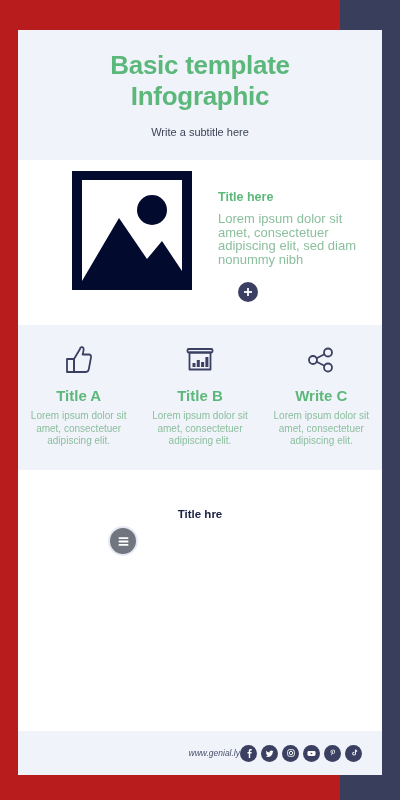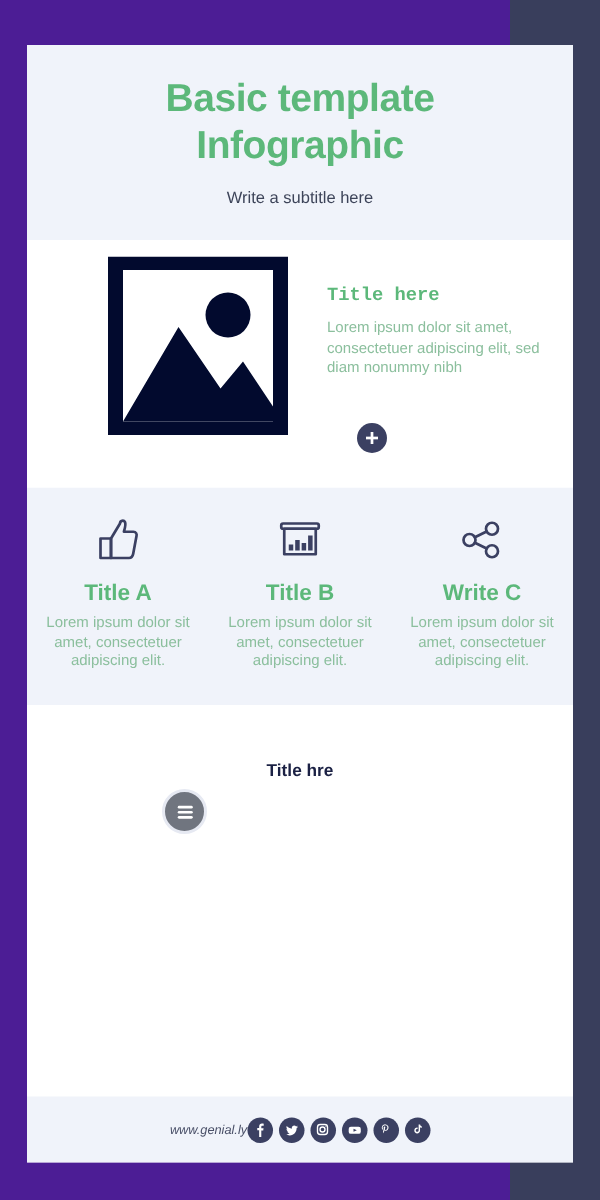--- a/index.html
+++ b/index.html
@@ -12,21 +12,21 @@
     background: #393e5c;
     font-family: "Liberation Sans", sans-serif;
     overflow: hidden;
   }
 
   #frame {
     position: absolute;
     left: 0; top: 0;
     width: 340px;
     height: 800px;
-    background: #4c1d95;
+    background: #b91c1c;
   }
 
   #canvas {
     position: absolute;
     left: 18px;
     top: 30px;
     width: 364px;
     height: 745px;
     background: #ffffff;
     overflow: hidden;
@@ -72,25 +72,24 @@
     position: absolute;
     left: 200px;
     top: 30px;
     width: 150px;
   }
   .media-title {
     color: #5cb87a;
     font-size: 12.5px;
     font-weight: bold;
     margin: 0 0 8px 0;
-    font-family: Liberation Mono, monospace;
   }
   .media-body {
     color: #8bbf9d;
-    font-size: 10px;
+    font-size: 13px;
     line-height: 13.5px;
   }
   .plus-btn {
     position: absolute;
     left: 20px;
     top: 92px;
     width: 20px;
     height: 20px;
     border-radius: 50%;
     background: #3b4062;
@@ -168,21 +167,21 @@
   
   .footer {
     position: absolute;
     left: 0;
     bottom: 0;
     width: 364px;
     height: 44px;
     background: #f0f3fa;
     display: flex;
     align-items: center;
-    justify-content: center;
+    justify-content: flex-end;
     padding: 0 20px;
     box-sizing: border-box;
   }
   .footer-url {
     color: #4a5068;
     font-size: 8.5px;
     font-style: italic;
   }
   .socials {
     display: flex;

